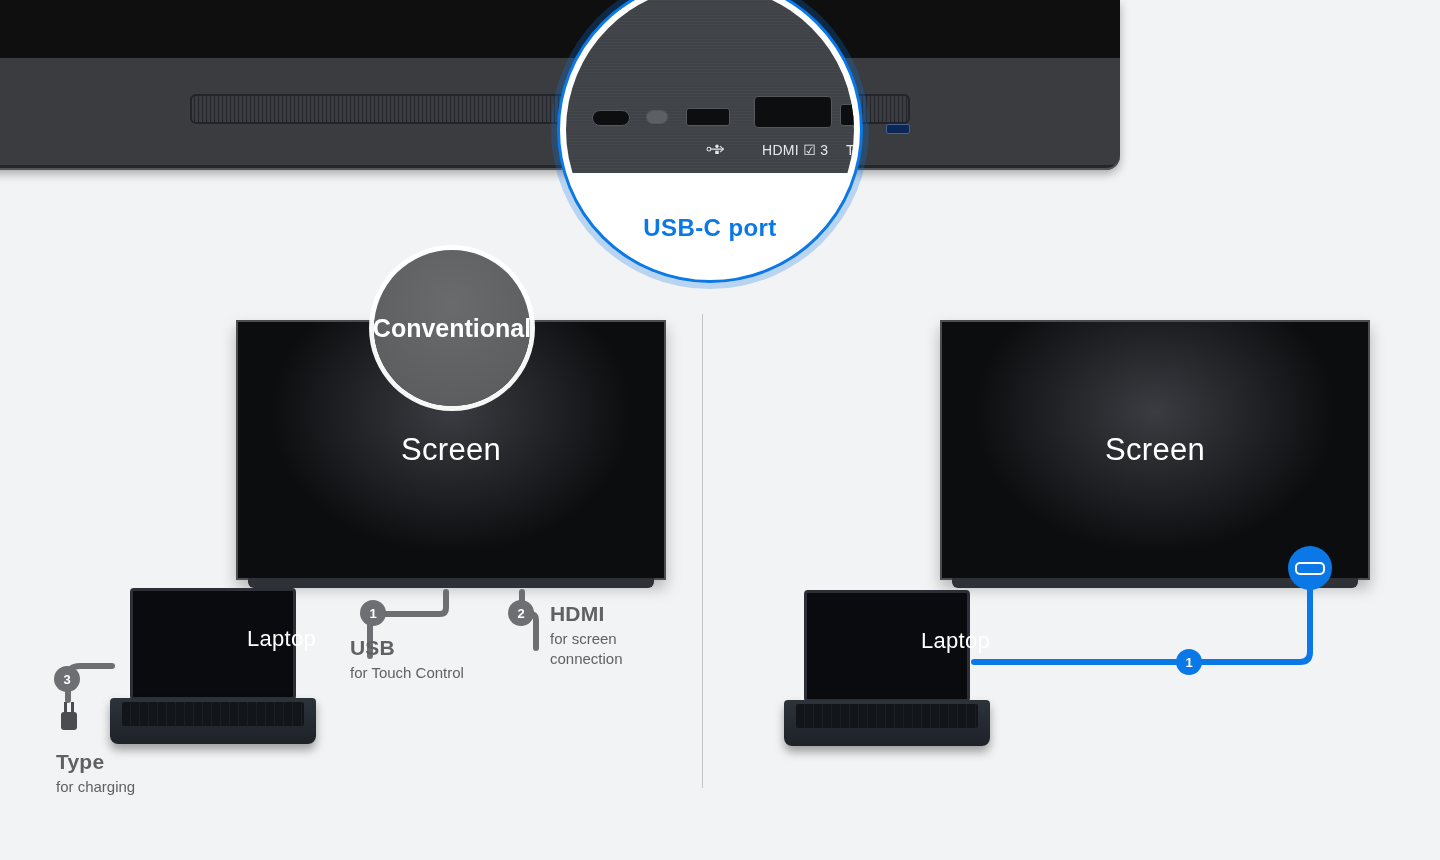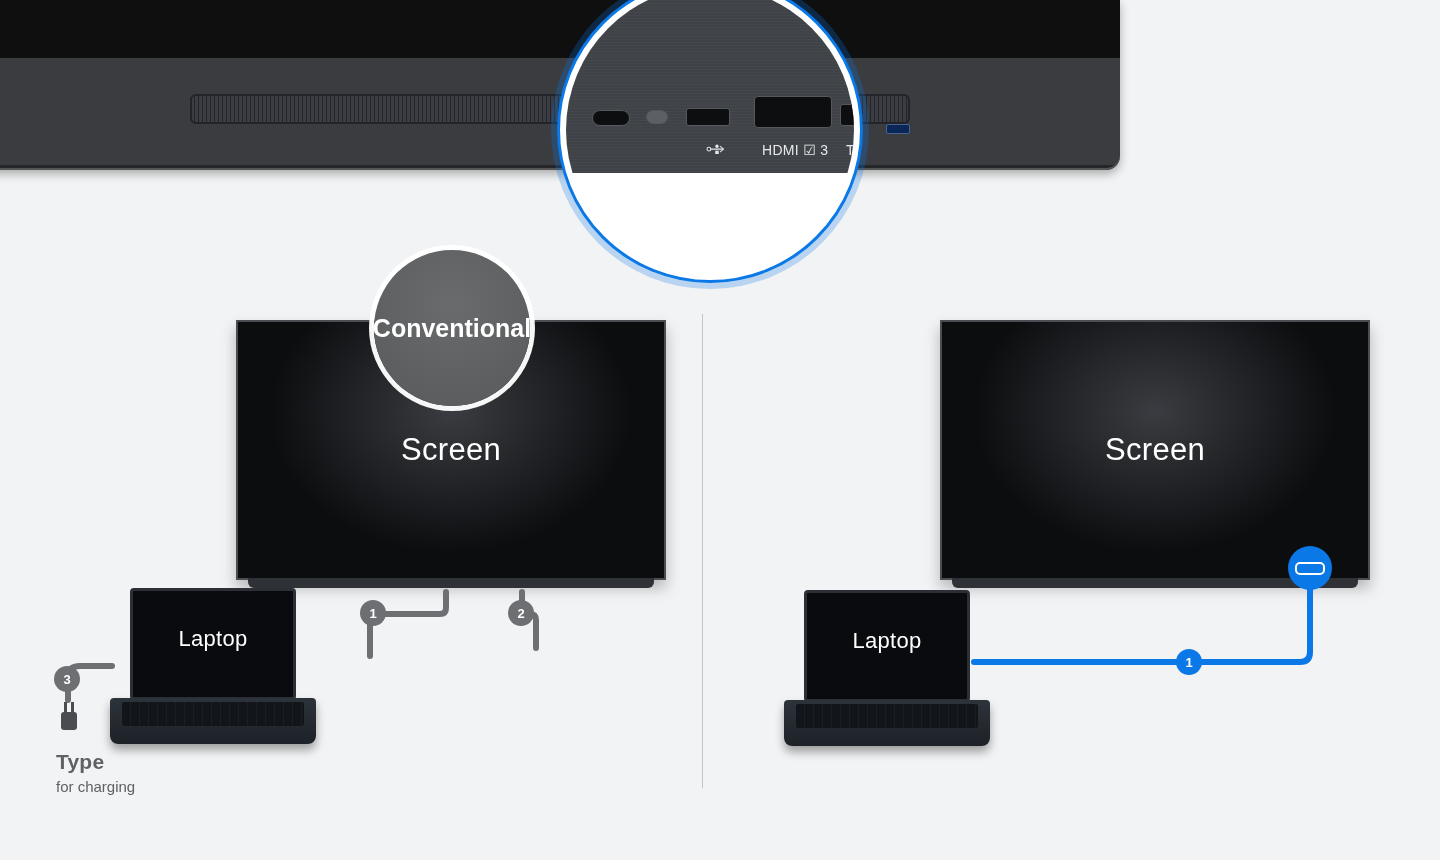--- a/index.html
+++ b/index.html
@@ -65,21 +65,21 @@
 
 .laptop{position:absolute;width:206px;height:156px}
 .laptop .lid{position:absolute;left:20px;right:20px;top:0;height:112px;background:#090b0e;
   border:3px solid #2c3036;border-radius:4px}
 .laptop .deck{position:absolute;left:0;right:0;bottom:0;height:46px;
   background:linear-gradient(#2d333a,#1d2228);border-radius:4px 4px 8px 8px;
   box-shadow:0 6px 10px rgba(0,0,0,.35)}
 .laptop .deck::after{content:"";position:absolute;left:12px;right:12px;top:4px;height:24px;
   background:repeating-linear-gradient(90deg,#12161a 0 8px,#1a1f24 8px 9px);
   border-radius:2px}
-.laptop .lbl{position:absolute;left:0;right:0;top:38px;text-align:center;
+.laptop .lbl{position:absolute;left:0;right:0;top:38px;text-align:right;
   color:#fff;font-size:22px;letter-spacing:.3px}
 .half.left .laptop{left:110px;top:340px}
 .half.right .laptop{left:78px;top:342px}
 
 
 .cable{position:absolute;fill:none;stroke:#6e6f72;stroke-width:6;stroke-linecap:round;stroke-linejoin:round}
 .cable.blue{stroke:#0a78e6}
 
 .num{position:absolute;width:26px;height:26px;border-radius:50%;display:flex;
   align-items:center;justify-content:center;color:#fff;font-size:13px;font-weight:700}
@@ -125,20 +125,21 @@
           <path d="M24 7l-5 -4M24 7l-5 4"></path>
     <circle cx="15" cy="3" r="1.6" fill="#e6e8ec"></circle>
           <rect x="13.4" y="9.8" width="3.2" height="3.2" fill="#e6e8ec"></rect>
         </g>
       </svg>
   </span>
   <div class="zport zp2"></div>
   <span class="zlab zl2">HDMI ☑ 3</span>
   <div class="zport zp3"></div>
   <span class="zlab zl3">TC</span>
+  <div class="cap">USB-C port</div>
 </div>
 
 <div class="cmp">
   <div class="vline"></div>
 
   <div class="half left">
     <div class="badge gray">Conventional</div>
 
     <div class="tv">
       <div class="sc">Screen</div>
@@ -155,20 +156,27 @@
       </svg>
 
     <div class="num g" style="left:360px;top:352px">1</div>
     <div class="num g" style="left:508px;top:352px">2</div>
     <div class="num g" style="left:54px;top:418px">3</div>
 
     <div class="plug">
         <div class="body"></div>
       </div>
 
+    <div class="lab" style="left:350px;top:386px">
+      <b>USB</b>
+      <span>for Touch Control</span></div>
+    <div class="lab" style="left:550px;top:352px">
+      <b>HDMI</b>
+      <span style="white-space:pre">for screen
+connection</span></div>
     <div class="lab" style="left:56px;top:500px">
       <b>Type</b>
       <span>for charging</span></div>
 
     <div class="laptop">
       <div class="lid"></div>
         <div class="deck"></div>
       <div class="lbl">Laptop</div>
     </div>
   </div>

